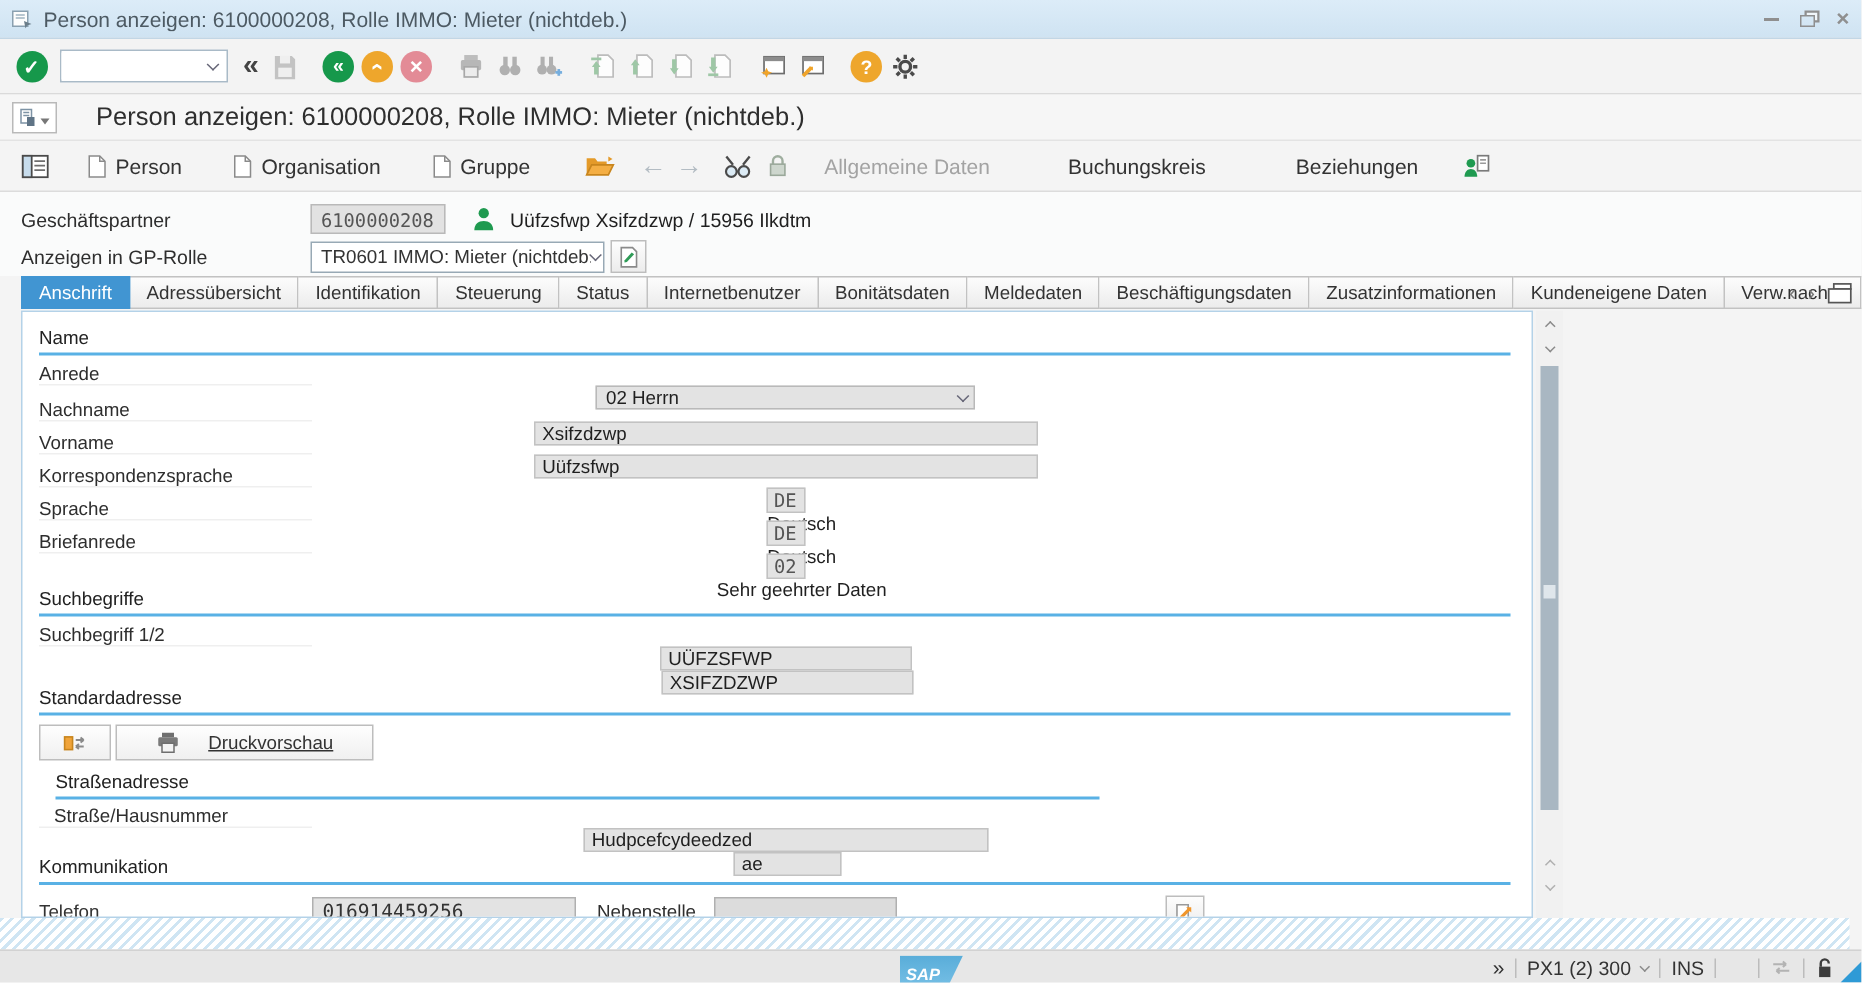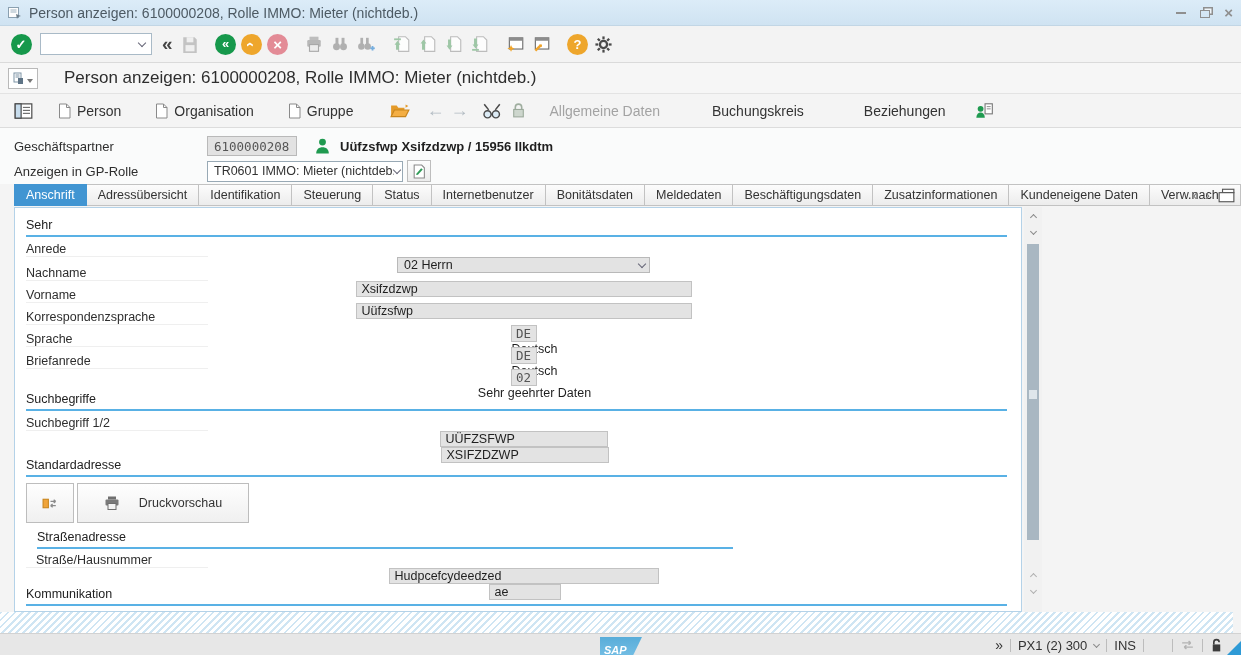--- a/index.html
+++ b/index.html
@@ -56,21 +56,21 @@
   .abtn.disabled { color:#a3a3a3; }
   .aicon { width:26px; height:26px; display:flex; align-items:center; justify-content:center; }
   .navarrow { font-size:18px; color:#b3bcc3; font-weight:bold; width:24px; text-align:center; }
 
   
   .partner { position:absolute; top:128px; left:0; right:0; height:56px; background:#fafbfb; padding:6px 0 0 14px; }
   .prow { display:flex; align-items:center; height:24px; margin-bottom:1px; }
   .plabel { width:193px; font-size:13px; color:#2e2e2e; }
   .pfield { width:90px; height:20px; background:#e2e2e2; border:1px solid #b9b9b9;
     font-family:"DejaVu Sans Mono", monospace; font-size:12.5px; display:flex; align-items:center; padding:0 6px; color:#555; }
-  .pname { font-size:13px; font-weight:bold; color:#1f1f1f; margin-left:10px; }
+  .pname { font-size:13px; font-weight:normal; color:#1f1f1f; margin-left:10px; }
   .rolecombo { width:196px; height:21px; background:#fff; border:1px solid #98a9b5;
     display:flex; align-items:center; font-size:12.5px; padding:0 2px 0 6px; }
   .rolecombo span.v { flex:1; white-space:nowrap; overflow:hidden; }
   .ibtn { height:22px; min-width:24px; border:1px solid #bdbdbd; background:linear-gradient(#fdfdfd,#ececec);
     display:flex; align-items:center; justify-content:center; margin-left:4px; }
 
   
   .tabstrip { position:absolute; top:184px; left:14px; right:0; height:22px; display:flex; align-items:flex-end; }
   .tab { height:22px; display:flex; align-items:center; padding:0 11px; font-size:12.5px;
     background:linear-gradient(#fcfcfc,#ececec); border:1px solid #c2c2c2; border-left-width:0; color:#333; white-space:nowrap; }
@@ -92,22 +92,22 @@
   .frow .lbl.ind { padding-left:10px; width:182px; }
   .fld { height:19px; background:#e3e3e3; border:1px solid #c2c2c2; font-size:12.5px;
     display:flex; align-items:center; padding:0 5px; color:#1f1f1f; }
   .mono { font-family:"DejaVu Sans Mono", monospace; color:#555; }
   .combo { height:20px; background:#e3e3e3; border:1px solid #b9b9b9; display:flex;
     align-items:center; font-size:12.5px; padding:0 4px 0 6px; color:#1f1f1f; }
   .combo .v { flex:1; }
   .codebox { width:26px; justify-content:center; }
   .codetext { font-size:12.5px; margin-left:22px; color:#1f1f1f; }
   .btnrow { display:flex; align-items:center; margin:6px 0 4px 11px; }
-  .sbtn { height:40px; border:1px solid #bdbdbd; background:linear-gradient(#fefefe,#f0f0f0);
-    display:flex; align-items:center; justify-content:center; font-size:12.5px; gap:19px; padding:0 12px; }
+  .sbtn { height:24px; border:1px solid #bdbdbd; background:linear-gradient(#fefefe,#f0f0f0);
+    display:flex; align-items:center; justify-content:center; font-size:12.5px; gap:19px; padding:0 12px;text-decoration:underline; }
   .sbtn.iconic { width:48px; padding:0; }
   .krow { display:flex; align-items:center; height:26px; padding-left:11px; }
   .krow .lbl { width:182px; align-self:stretch; display:flex; align-items:center; font-size:12.5px; border-bottom:1px solid #efefef;}
   .kfld { height:21px; background:#e3e3e3; border:1px solid #b0b0b0; font-size:13px;
     display:flex; align-items:center; padding:0 6px; color:#333; }
   .midlbl { font-size:12.5px; margin:0 12px 0 14px; color:#2e2e2e; }
 
   
   .vscroll { position:absolute; top:207px; left:1024px; width:18px; height:405px; background:#f1f1f1; }
   .sbtn2 { width:18px; height:17px; display:flex; align-items:center; justify-content:center; }
@@ -449,21 +449,21 @@
             <rect x="4" y="1" width="10" height="3" fill="#fff" stroke="#555"></rect>
             <rect x="1" y="4" width="13" height="8" fill="#fff" stroke="#555"></rect>
           </svg>
       </span>
     </div>
   </div>
 
   <div class="panel">
 
     <div class="sech">
-      <span>Sehr</span>
+      <span>Name</span>
     </div>
     <div class="frow" style="height:24px">
       <span class="lbl">Anrede</span>
       <div class="combo" style="width:253px">
         <span class="v">02 Herrn</span>
         <span class="chev down"></span>
       </div>
     </div>
     <div class="frow">
       <span class="lbl">Nachname</span>

